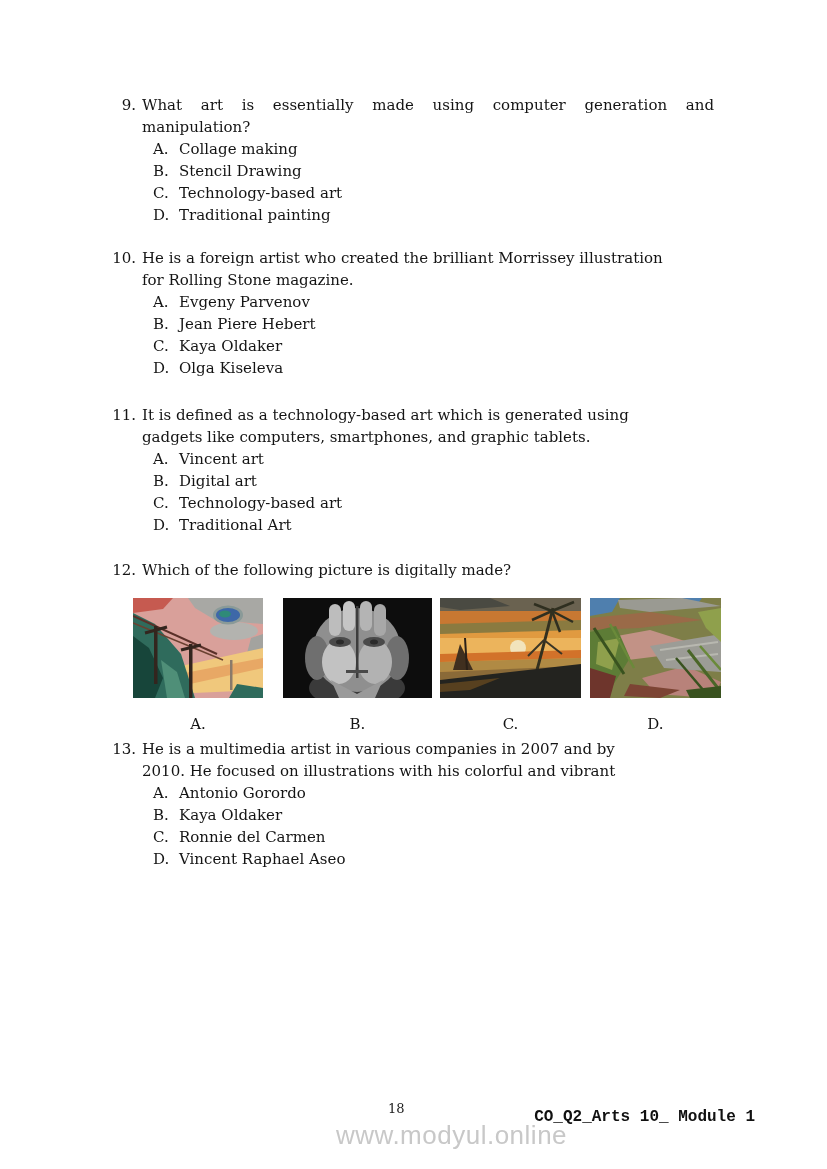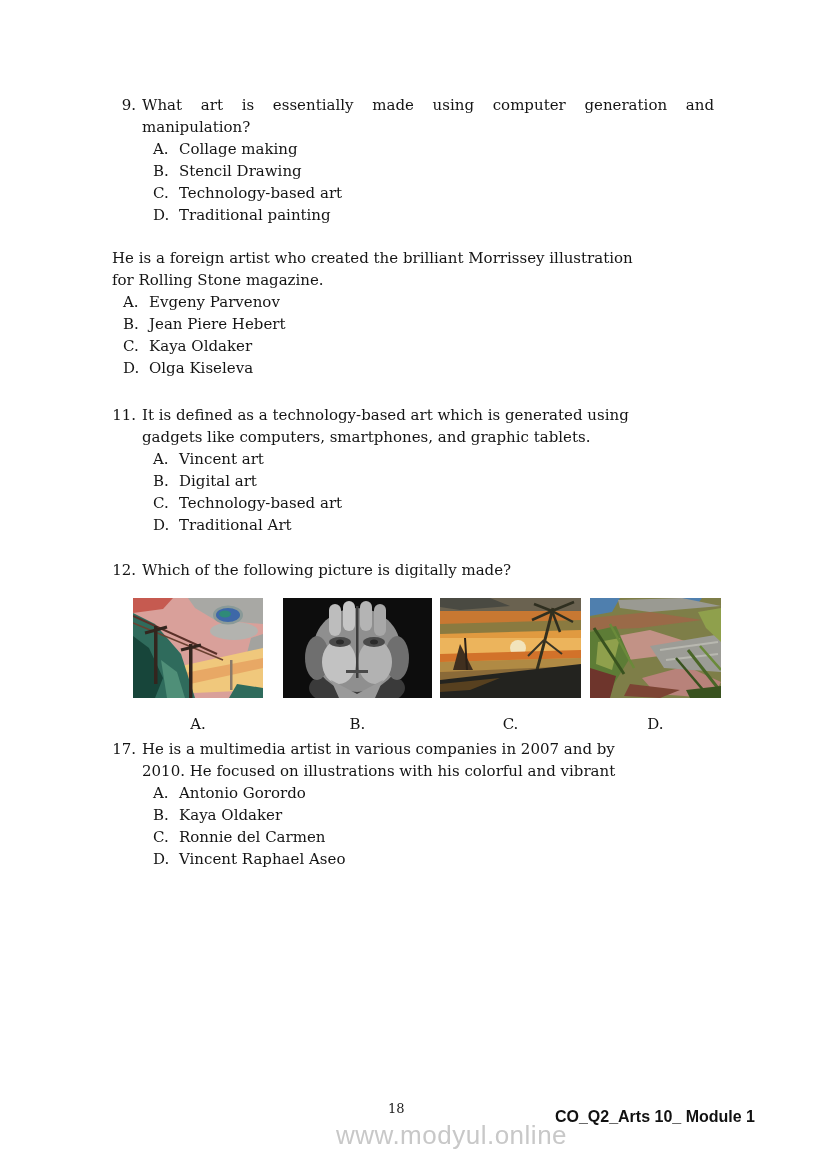--- a/index.html
+++ b/index.html
@@ -74,21 +74,21 @@
     left: 336px;
     font-family: "Liberation Sans", sans-serif;
     font-size: 26px;
     letter-spacing: 0.5px;
     color: #c8c8c8;
   }
   .footer-module {
     position: absolute;
     top: 1108px;
     right: 72px;
-    font-family: Liberation Sans, sans-serif;
+    font-family: Liberation Mono, monospace;
     font-weight: 700;
     font-size: 16px;
     color: #111111;
   }
 </style>
 </head>
 <body>
 
 <div class="page">
 
@@ -112,20 +112,21 @@
         </div>
         <div class="option">
           <span class="opt-letter">D.</span>
           <span class="opt-text">Traditional painting</span>
         </div>
       </div>
     </div>
   </div>
 
   <div class="question" style="top:247px">
+    <div class="q-num">10.</div>
     <div class="q-content">
       <span class="line">He is a foreign artist who created the brilliant Morrissey illustration</span>
       <span class="line">for Rolling Stone magazine.</span>
       <div class="options">
         <div class="option">
           <span class="opt-letter">A.</span>
           <span class="opt-text">Evgeny Parvenov</span>
         </div>
         <div class="option">
           <span class="opt-letter">B.</span>
@@ -288,21 +289,21 @@
     </div>
     <div class="art" style="left:440px;width:141px;top:698px">
       <span class="art-label">C.</span>
     </div>
     <div class="art" style="left:590px;width:131px;top:698px">
       <span class="art-label">D.</span>
     </div>
   </div>
 
   <div class="question" style="top:738px">
-    <div class="q-num">17.</div>
+    <div class="q-num">13.</div>
     <div class="q-content">
       <span class="line">He is a multimedia artist in various companies in 2007 and by</span>
       <span class="line">2010. He focused on illustrations with his colorful and vibrant</span>
       <div class="options">
         <div class="option">
           <span class="opt-letter">A.</span>
           <span class="opt-text">Antonio Gorordo</span>
         </div>
         <div class="option">
           <span class="opt-letter">B.</span>

